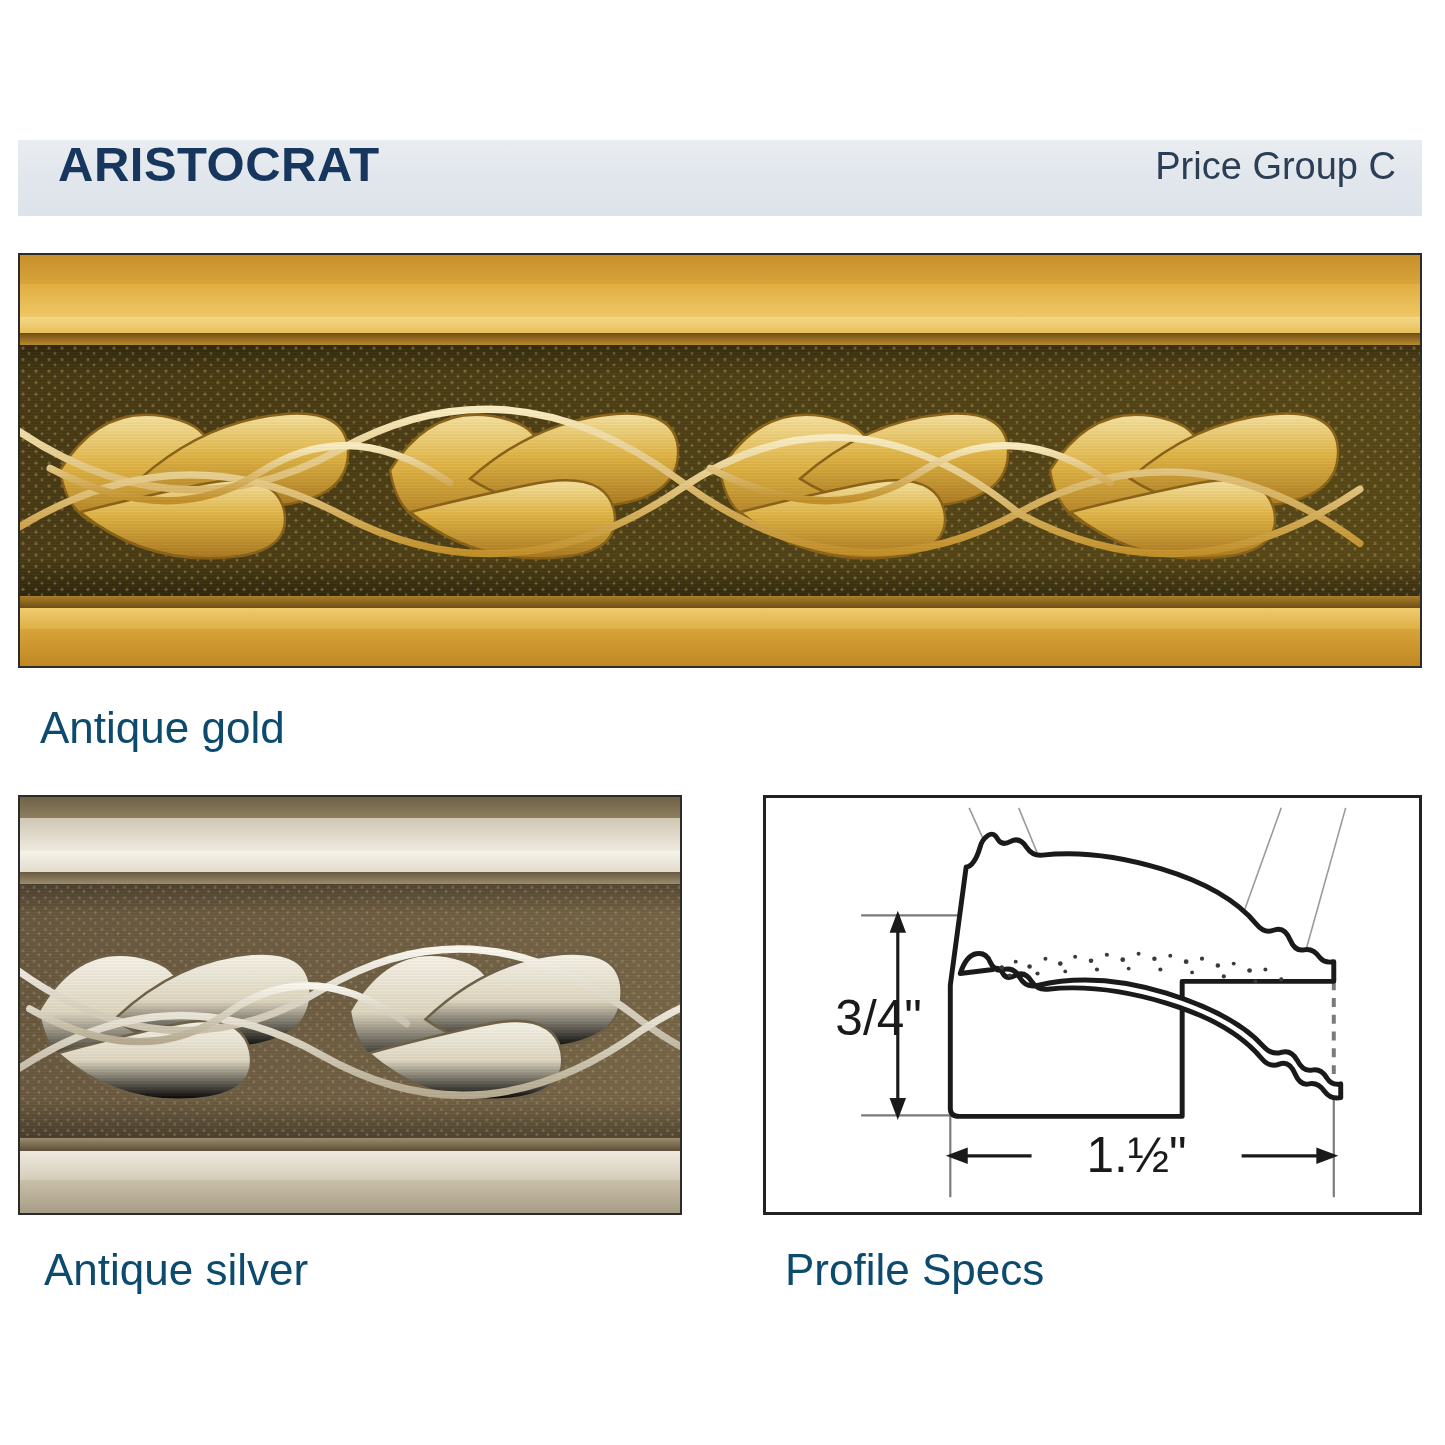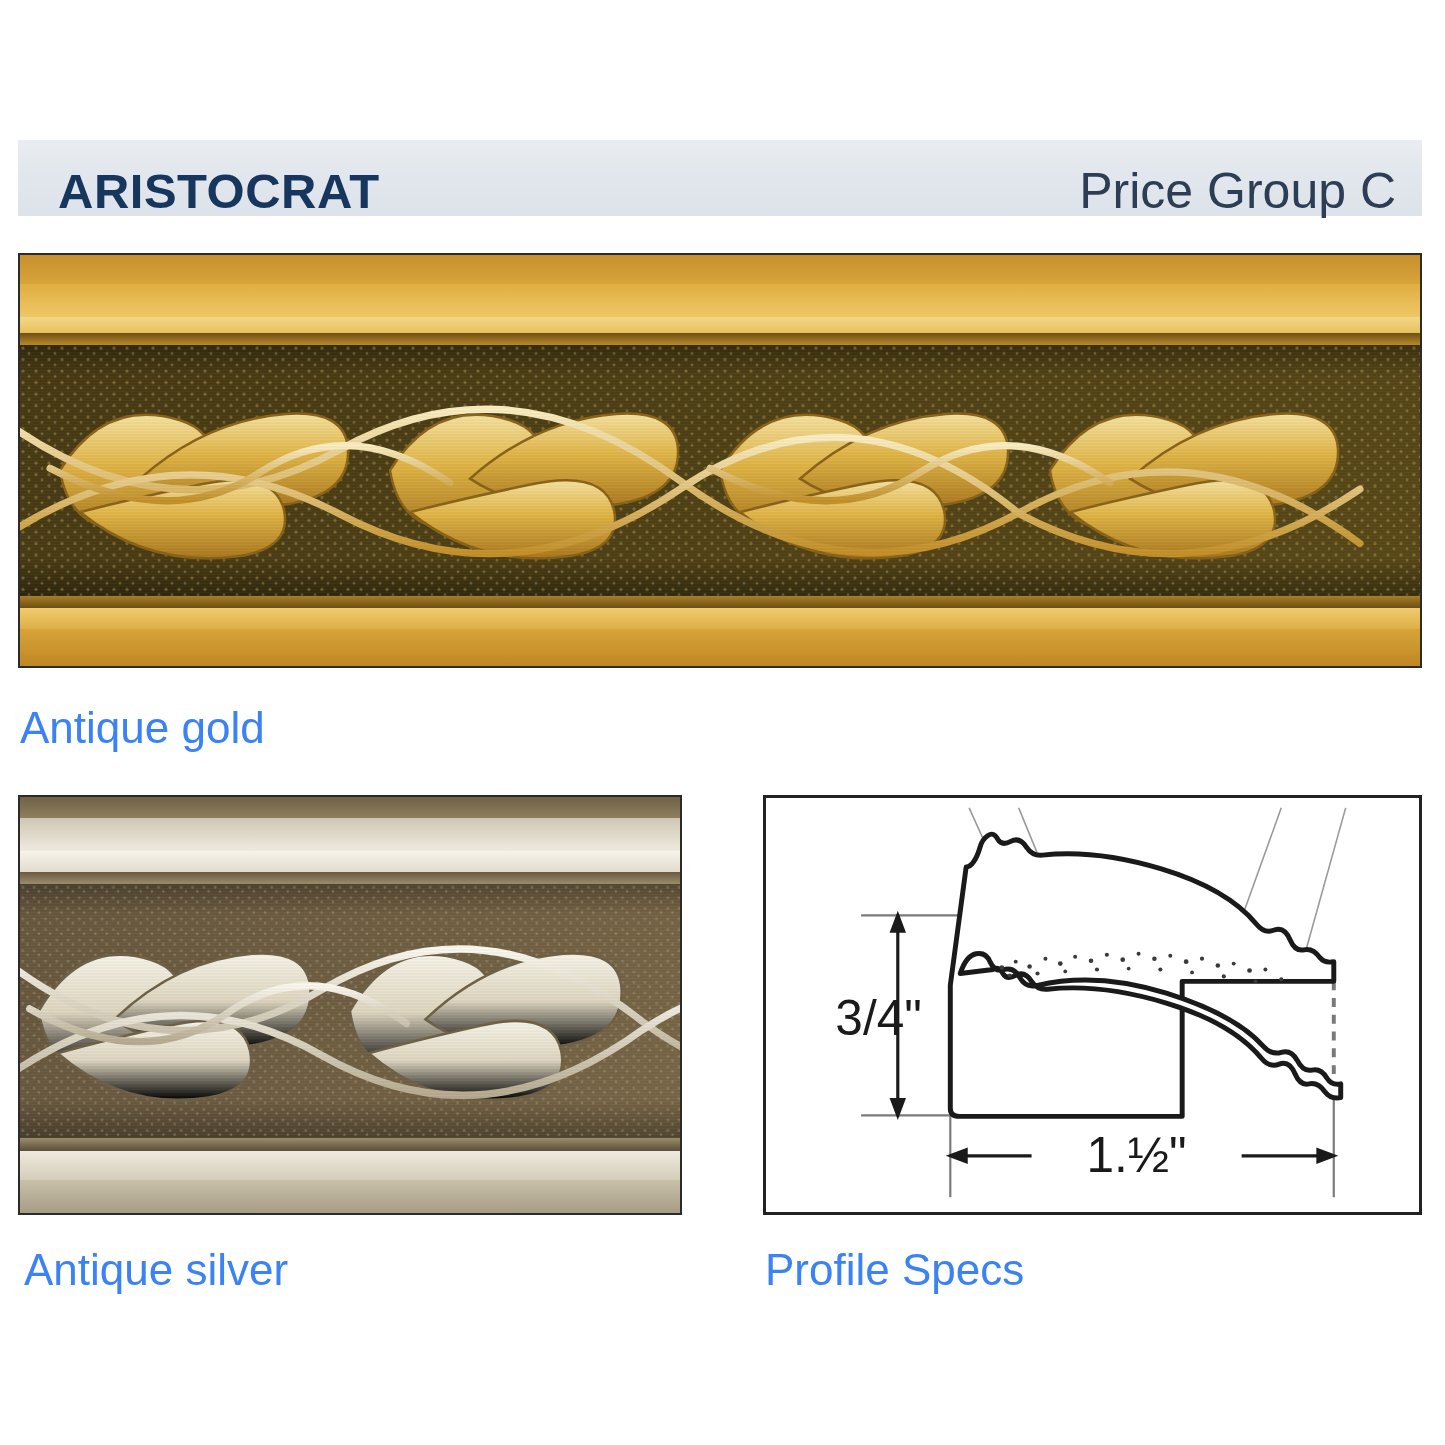--- a/index.html
+++ b/index.html
@@ -17,39 +17,40 @@
 
   
   .header-bar {
     position: absolute;
     left: 18px;
     top: 140px;
     width: 1404px;
     height: 76px;
     background: linear-gradient(180deg, #e9edf1 0%, #e2e7ed 45%, #dde3ea 100%);
     display: flex;
-    align-items: flex-end;
+    align-items: flex-start;
     justify-content: space-between;
     box-sizing: border-box;
     padding: 0 26px 0 40px;
   }
   .brand-title {
     font-size: 49px;
     font-weight: bold;
     letter-spacing: 0.5px;
     color: #17365d;
     line-height: 1;
     font-family: "Liberation Sans", sans-serif;
   }
   .price-group {
-    font-size: 50px;
+    font-size: 38px;
     color: #2c3e55;
     line-height: 1;
     font-weight: 400;
     font-family: "Liberation Sans", sans-serif;
+    margin-top: 7px;
   }
 
   
   .panel {
     position: absolute;
     box-sizing: border-box;
     border: 2px solid #2b2b2b;
     overflow: hidden;
   }
   #gold-panel {
@@ -118,24 +119,25 @@
     pointer-events: none;
     background-image:
       repeating-linear-gradient(0deg, rgba(255,255,255,0.045) 0 1px, rgba(0,0,0,0.05) 1px 3px);
     opacity: .55;
   }
 
   
   .caption {
     position: absolute;
     font-size: 44px;
-    color: #3b82f6;
+    color: #0c4a6e;
     font-family: "Liberation Sans", sans-serif;
     line-height: 1;
     white-space: nowrap;
+    margin-left: 20px;
   }
   #caption-gold   { left: 20px; top: 706px; }
   #caption-silver { left: 24px; top: 1248px; }
   #caption-specs  { left: 765px; top: 1248px; }
 
   
   #specs-panel {
     position: absolute;
     left: 763px;
     top: 795px;

